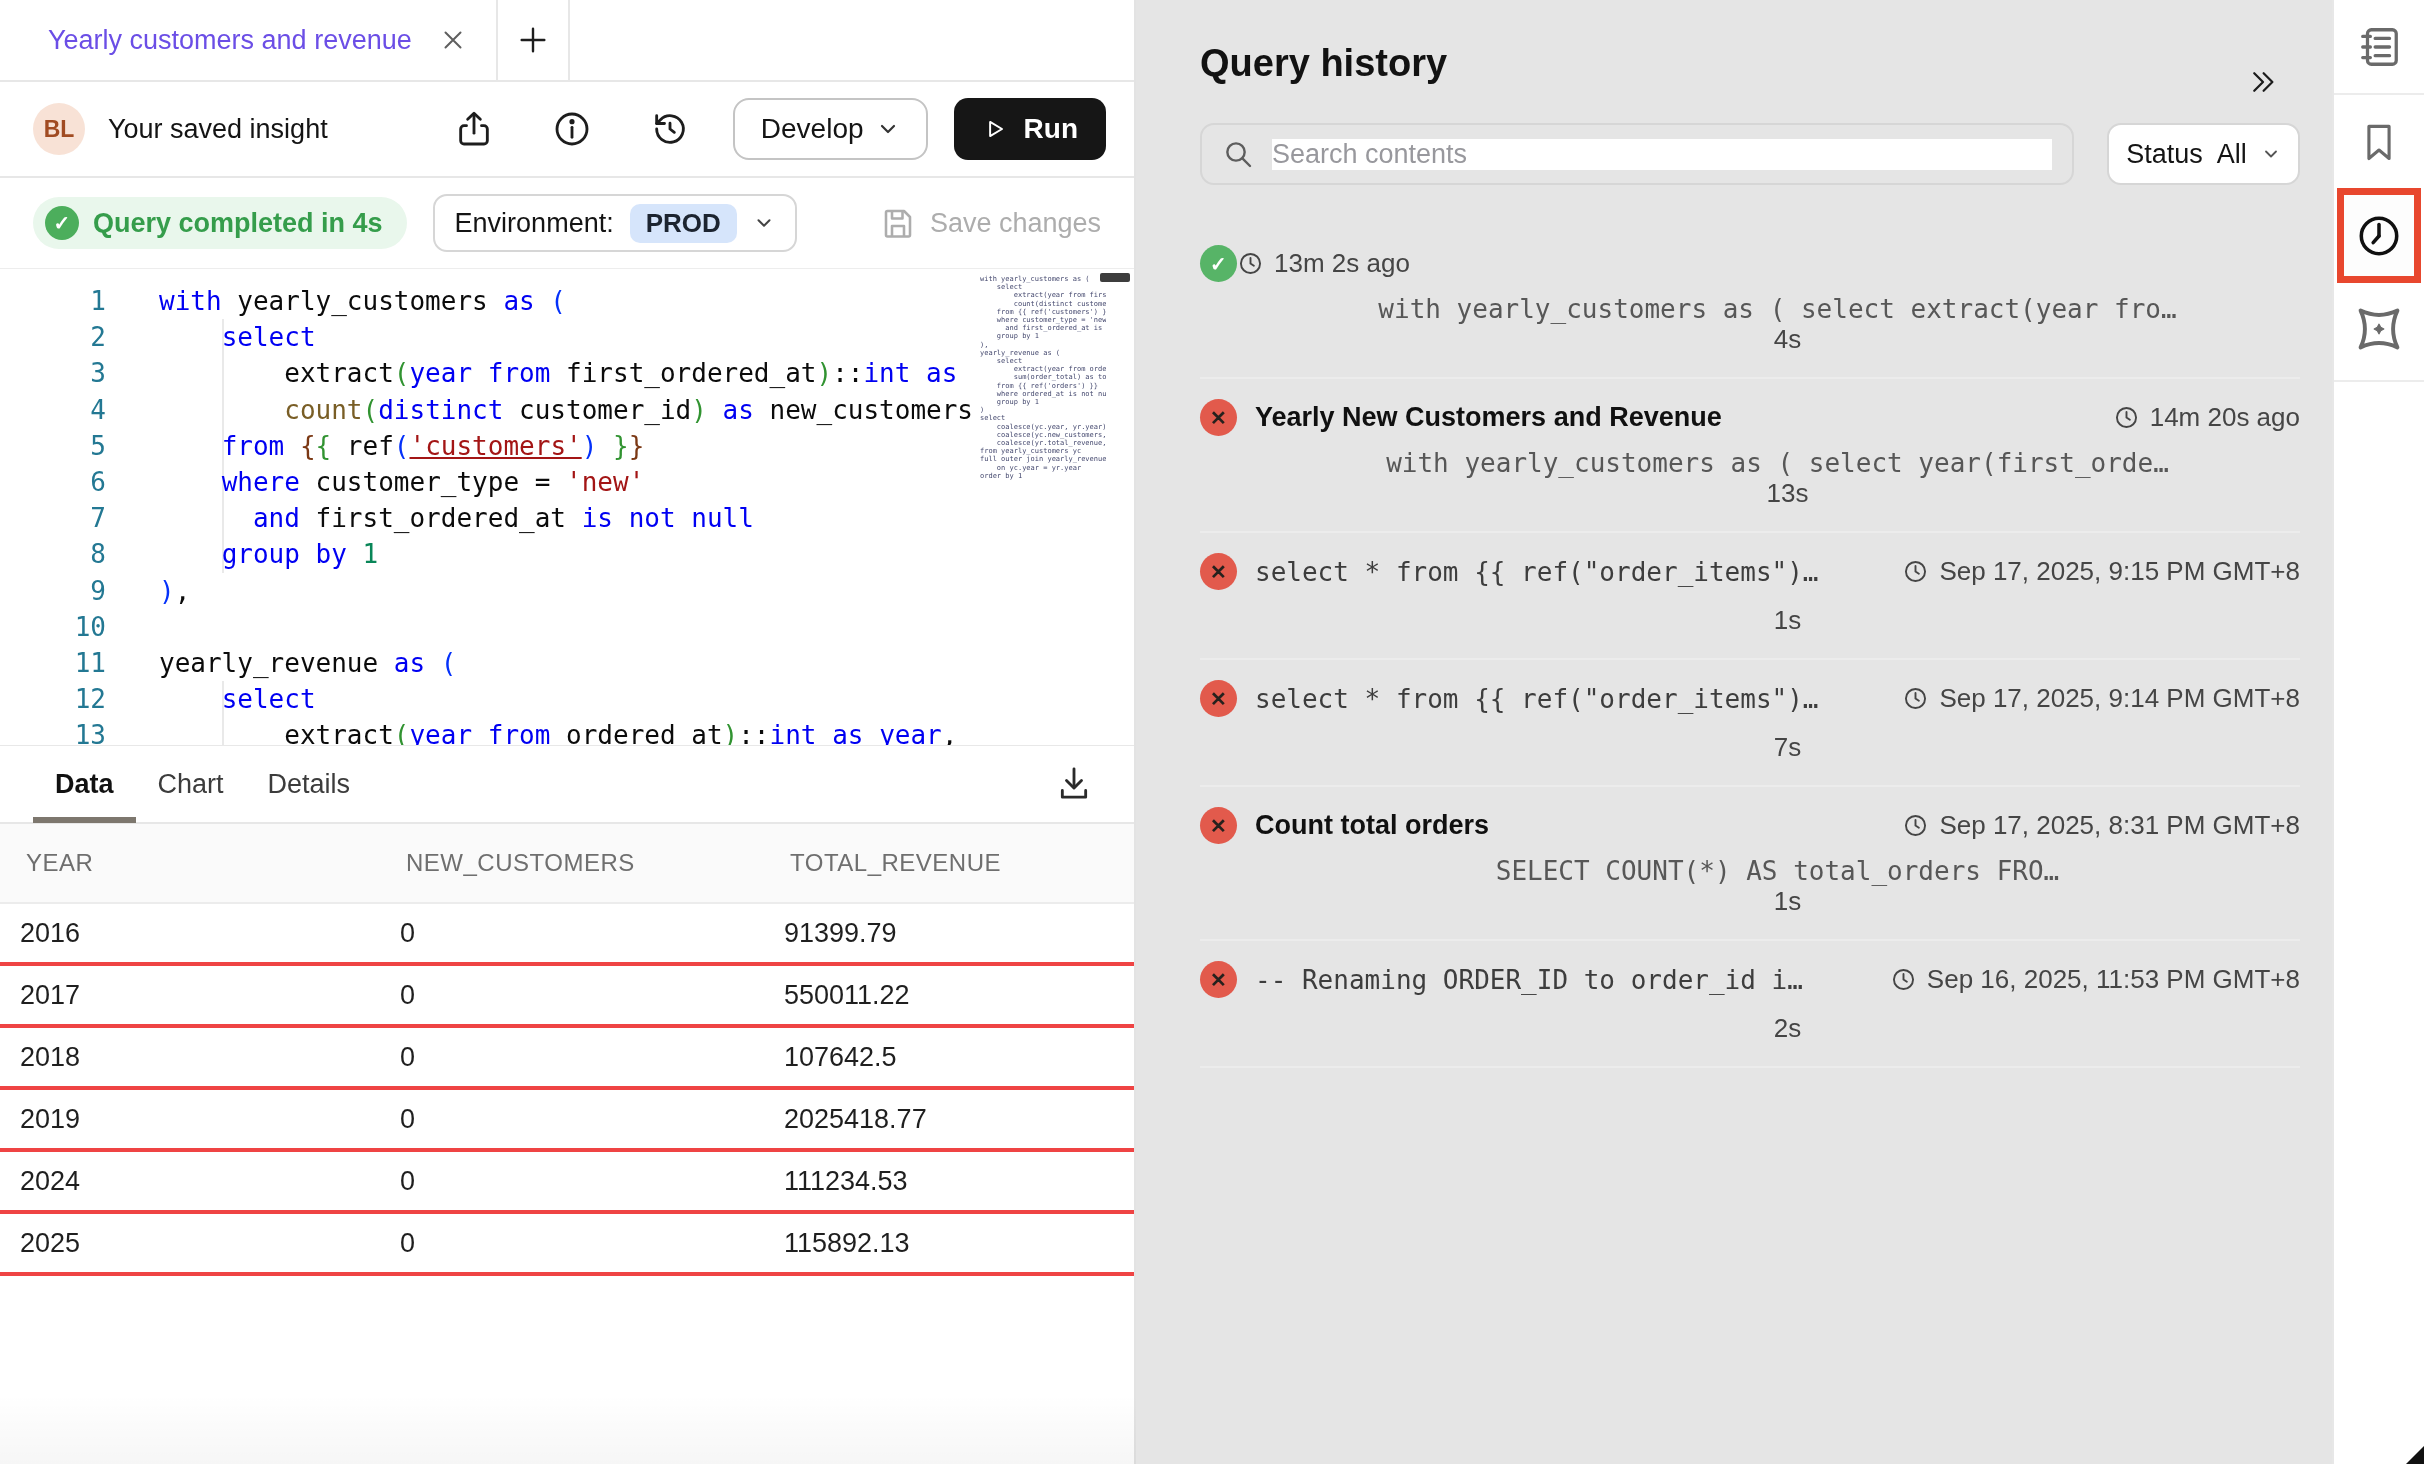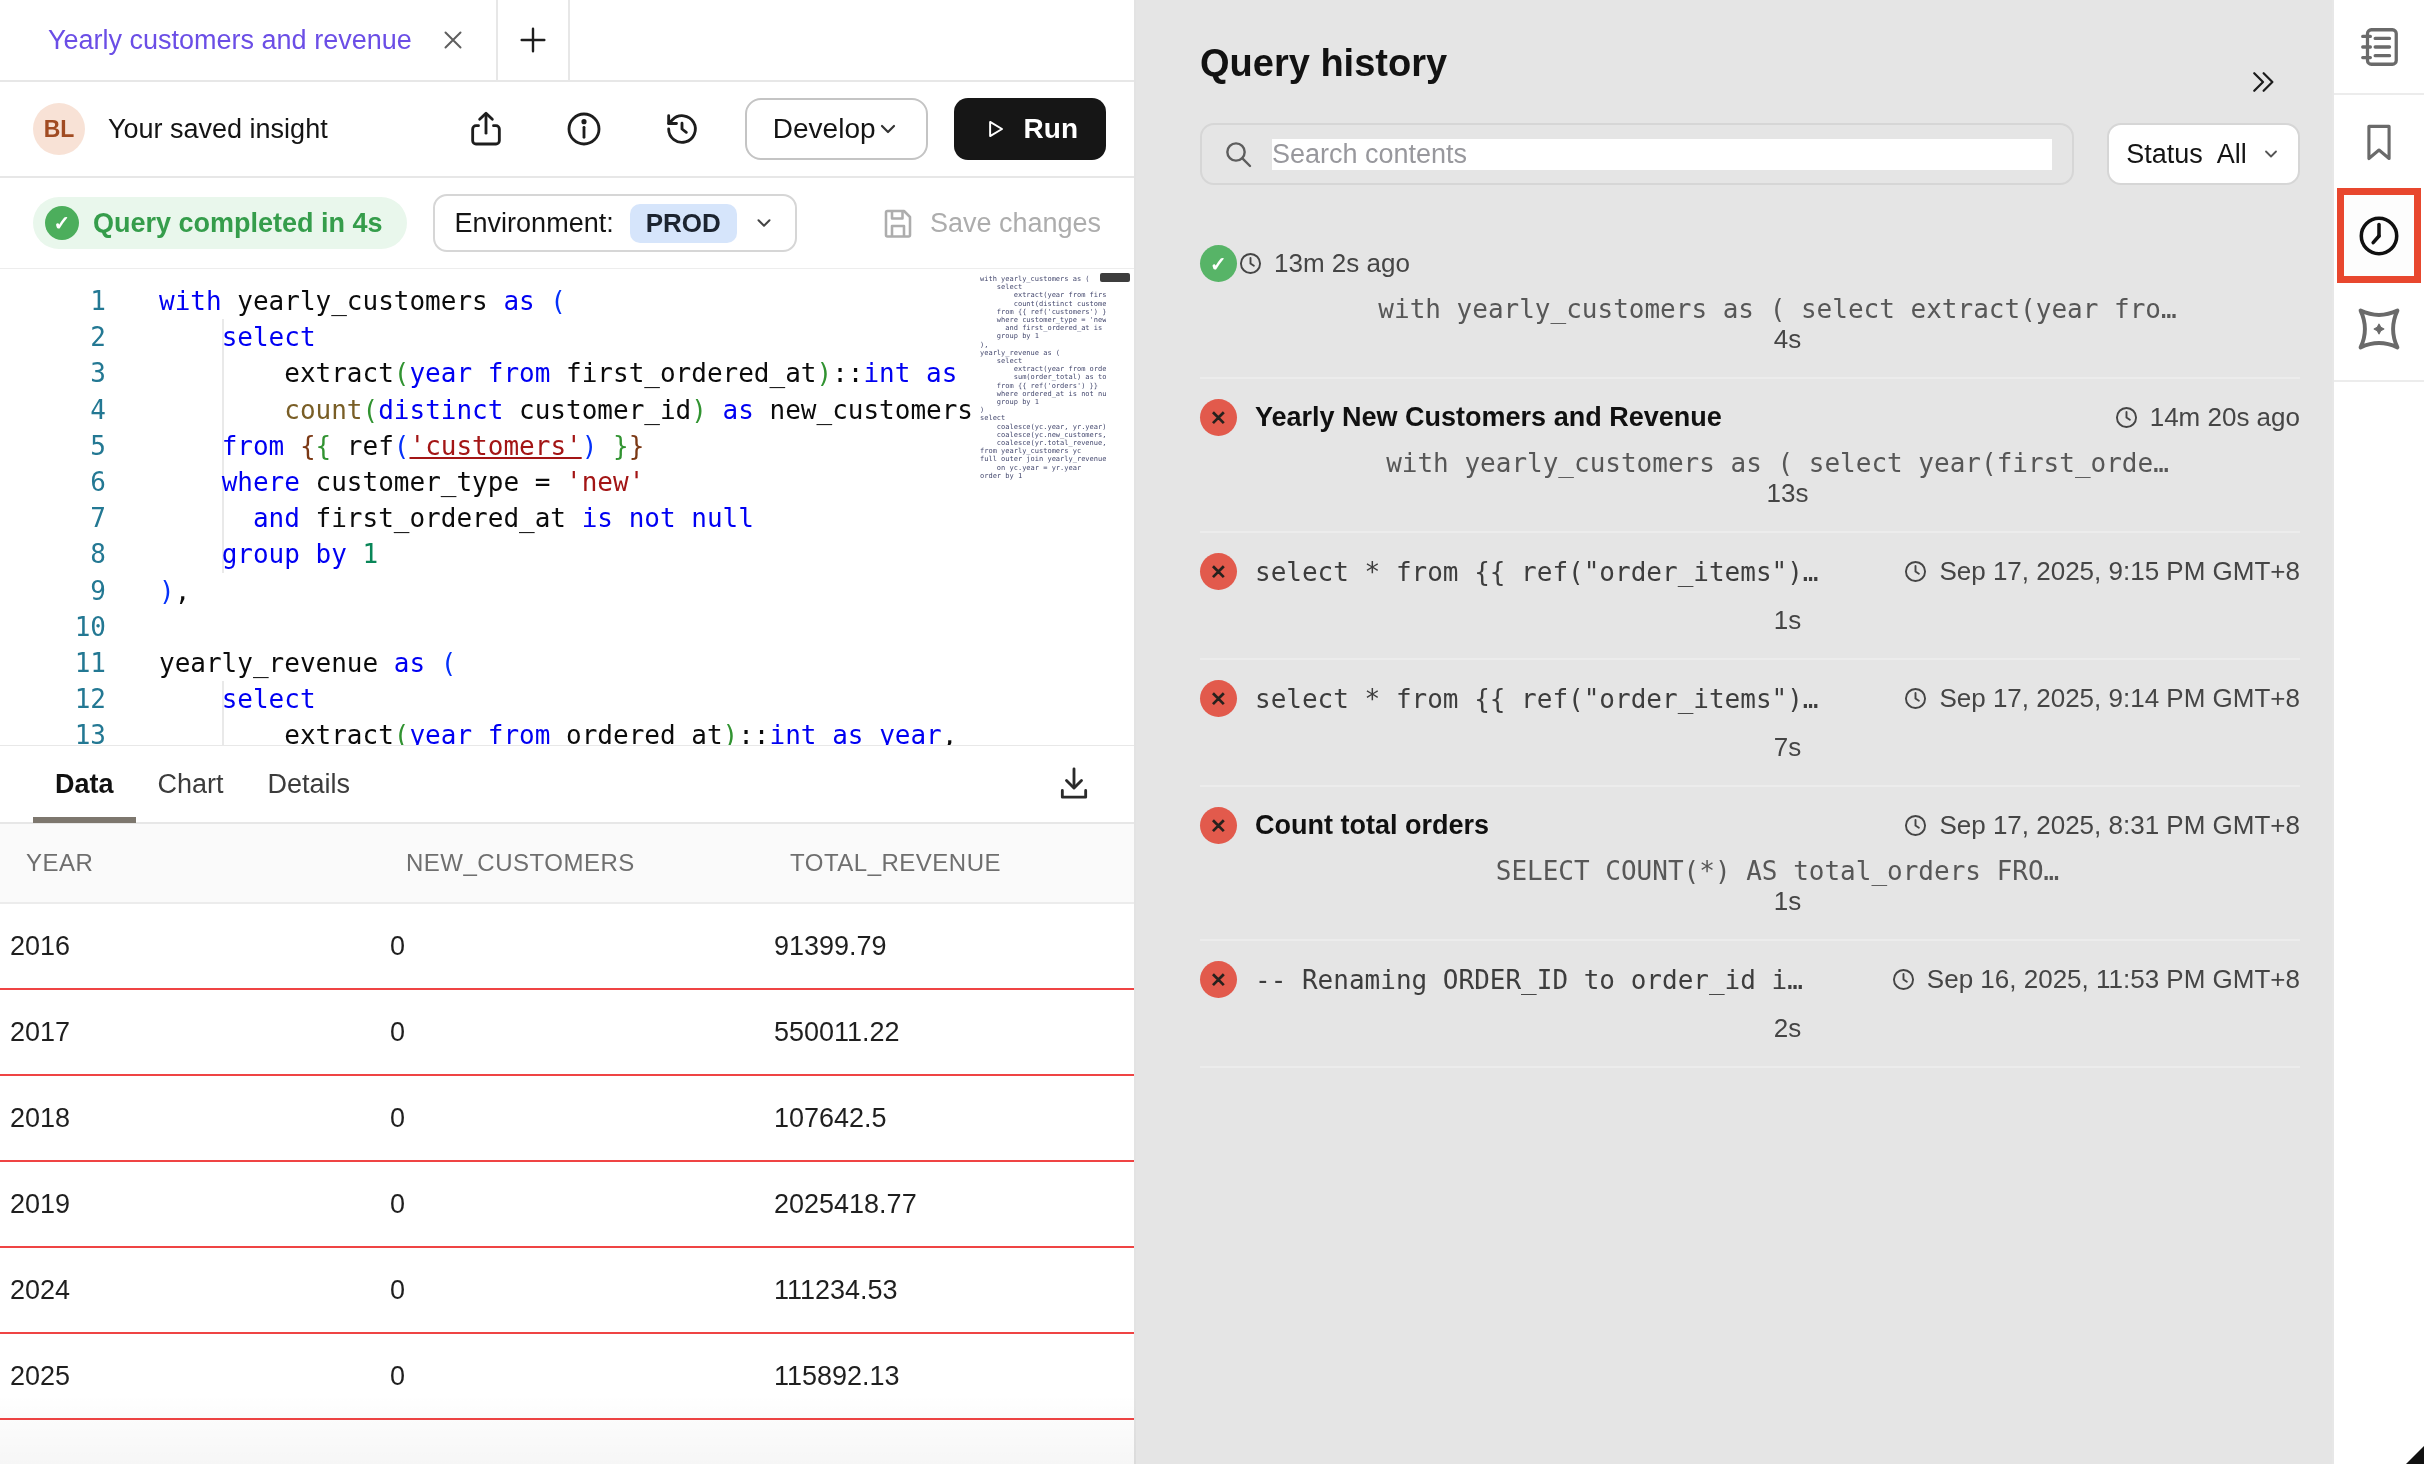--- a/index.html
+++ b/index.html
@@ -18,21 +18,21 @@
   .new-tab-cell svg { width:34px; height:34px; color:#1d1d1d; }
 
   .toolbar { height:96px; flex:none; border-bottom:2px solid #e7e7e7; display:flex; align-items:center; padding:0 28px 0 33px; }
   .avatar { width:52px; height:52px; border-radius:50%; background:#f8e2d6; color:#a14b22; font-weight:700; font-size:23px;
     display:flex; align-items:center; justify-content:center; flex:none; }
   .owner { font-size:27px; color:#141414; margin-left:23px; white-space:nowrap; }
   .spacer { flex:1; }
   .icon-btn { width:46px; height:46px; color:#1d1d1d; margin-right:52px; background:none; border:none; cursor:pointer; display:flex; align-items:center; justify-content:center; }
   .icon-btn svg { width:40px; height:40px; }
   .btn-develop { height:62px; border:2px solid #c4c4c4; border-radius:16px; background:#fff; display:flex; align-items:center;
-    padding:0 26px; font-size:28px; color:#141414; gap:0; cursor:pointer; margin-right:26px; font-family:inherit; }
+    padding:0 26px; font-size:28px; color:#141414; gap:12px; cursor:pointer; margin-right:26px; font-family:inherit; }
   .btn-develop svg { width:24px; height:24px; color:#333; }
   .btn-run { height:62px; border:none; border-radius:14px; background:var(--run-bg,#161616); color:#fff; display:flex; align-items:center;
     padding:0 28px; font-size:28px; font-weight:600; gap:16px; cursor:pointer; font-family:inherit; }
   .btn-run svg { width:26px; height:26px; }
 
   .status-row { height:90px; flex:none; display:flex; align-items:center; padding:0 33px; }
   .pill-success { height:52px; border-radius:26px; background:var(--green-bg,#e9f7ec); color:var(--green-text,#359d4b);
     display:flex; align-items:center; padding:0 24px 0 12px; font-size:27px; font-weight:600; gap:14px; }
   .check-circle { width:34px; height:34px; border-radius:50%; background:#4cae5c; color:#fff; font-size:20px; font-weight:700;
     display:flex; align-items:center; justify-content:center; flex:none; }
@@ -65,22 +65,22 @@
   .rtab { position:relative; height:78px; display:flex; align-items:center; padding:0 22px; font-size:27px; color:#3c3c3c; cursor:pointer; }
   .rtab.active { color:#111; font-weight:700; }
   .rtab.active::after { content:""; position:absolute; left:0; right:0; bottom:0; height:6px; background:#7d776e; }
   .dl-btn { margin-left:auto; width:44px; height:44px; color:#2a2a2a; background:none; border:none; cursor:pointer; }
   .dl-btn svg { width:40px; height:40px; }
 
   
   .thead { height:80px; flex:none; background:#fafafa; border-bottom:2px solid #ececec; display:grid;
     grid-template-columns:380px 384px 1fr; align-items:center; padding-left:26px; }
   .thead span { font-size:24px; color:#6f6f6f; letter-spacing:0.5px; }
-  .trow { height:86px; flex:none; display:grid; grid-template-columns:380px 384px 1fr; align-items:center; padding-left:10px;
-    border-bottom:2px solid #ef4444; cursor:default; }
+  .trow { height:62px; flex:none; display:grid; grid-template-columns:380px 384px 1fr; align-items:center; padding-left:20px;
+    border-bottom:4px solid #ef4444; cursor:default; }
   .trow span { font-size:27px; color:#1f1f1f; }
   .bottom-shade { position:absolute; left:0; bottom:0; width:1136px; height:70px;
     background:linear-gradient(rgba(0,0,0,0), rgba(0,0,0,0.035)); pointer-events:none; }
 
   
   .right-panel { flex:1; position:relative; padding:0 22px 0 64px; background:#e5e5e5; }
   .qh-title { margin-top:42px; font-size:38px; font-weight:600; color:#121212; }
   .collapse-btn { position:absolute; top:66px; right:52px; width:34px; height:34px; color:#1c1c1c; background:none; border:none; cursor:pointer; }
   .collapse-btn svg { width:30px; height:30px; }
   .search-row { margin-top:38px; display:flex; gap:33px; padding-right:10px; }

